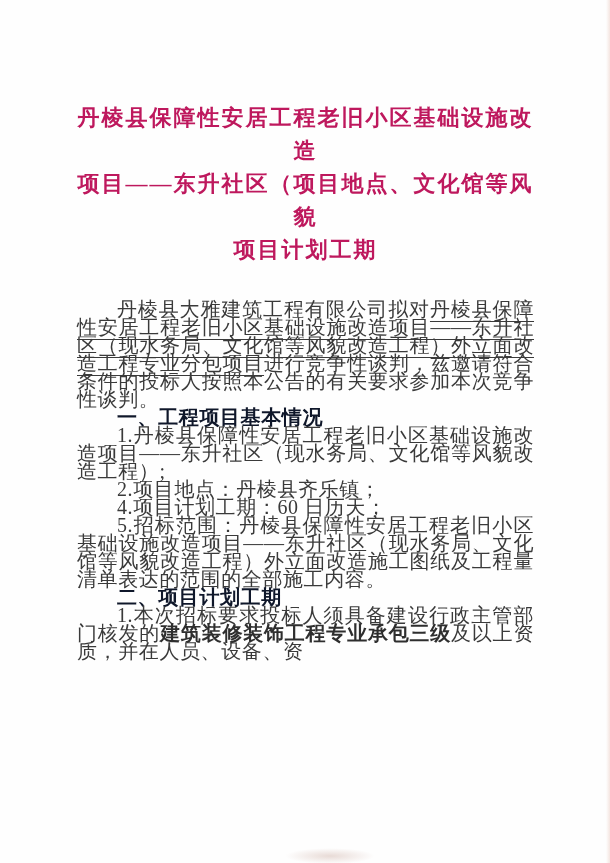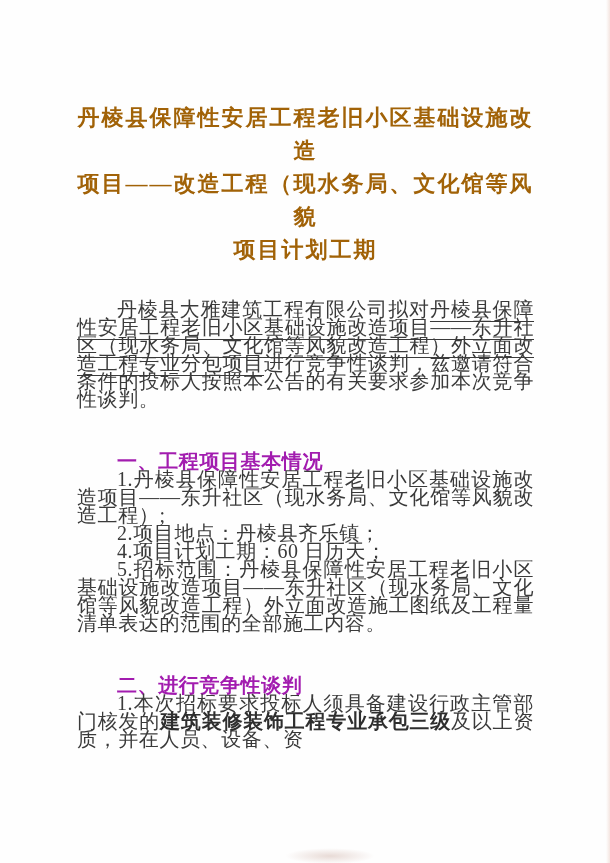--- a/index.html
+++ b/index.html
@@ -18,33 +18,33 @@
     background: #fefefe;
     box-sizing: border-box;
     padding: 101px 76px 0 77px;
   }
   .title {
     text-align: center;
     font-weight: bold;
     font-size: 22px;
     line-height: 33px;
     letter-spacing: 2px;
-    color: #a16207;
+    color: #be185d;
   }
   .body {
     margin: 0;
     font-size: 20px;
     line-height: 18px;
     letter-spacing: 0.6px;
     color: #3a3a3a;
     text-align: justify;
   }
   .indent { text-indent: 2em; }
   .intro { margin-top: 34px; }
-  .heading { font-weight: bold; color: #a21caf; margin-top: 44px; }
+  .heading { font-weight: bold; color: #0f172a; }
   .u {
     text-decoration: underline;
     text-underline-offset: 5px;
     text-decoration-thickness: 1px;
   }
   .b { font-weight: bold; color: #2e2e2e; }
   
   .smudge {
     position: absolute;
     left: 285px;
@@ -65,32 +65,32 @@
     pointer-events: none;
   }
 </style>
 </head>
 <body>
 
 <div class="page">
 
   <div class="title">
     <div>丹棱县保障性安居工程老旧小区基础设施改造</div>
-    <div>项目——改造工程（现水务局、文化馆等风貌</div>
+    <div>项目——东升社区（项目地点、文化馆等风貌</div>
     <div>项目计划工期</div>
   </div>
 
   <p class="body indent intro"><span>丹棱县大雅建筑工程有限公司拟对</span><span class="u">丹棱县保障性安居工程老旧小区基础设施改造项目——东升社区（现水务局、文化馆等风貌改造工程）外立面改造工程专业分包项目</span><span>进行竞争性谈判，兹邀请符合条件的投标人按照本公告的有关要求参加本次竞争性谈判。</span></p>
 
   <p class="body indent heading">一、工程项目基本情况</p>
 
   <p class="body indent">1.丹棱县保障性安居工程老旧小区基础设施改造项目——东升社区（现水务局、文化馆等风貌改造工程）;</p>
   <p class="body indent">2.项目地点：丹棱县齐乐镇；</p>
   <p class="body indent">4.项目计划工期：60 日历天；</p>
   <p class="body indent">5.招标范围：丹棱县保障性安居工程老旧小区基础设施改造项目——东升社区（现水务局、文化馆等风貌改造工程）外立面改造施工图纸及工程量清单表达的范围的全部施工内容。</p>
 
-  <p class="body indent heading">二、进行竞争性谈判</p>
+  <p class="body indent heading">二、项目计划工期</p>
 
   <p class="body indent"><span>1.本次招标要求投标人须具备建设行政主管部门核发的</span><span class="b">建筑装修装饰工程专业承包三级</span><span>及以上资质，并在人员、设备、资</span></p>
 
   <div class="smudge"></div>
   <div class="edge-shadow"></div>
 </div>
 
 </body></html>

